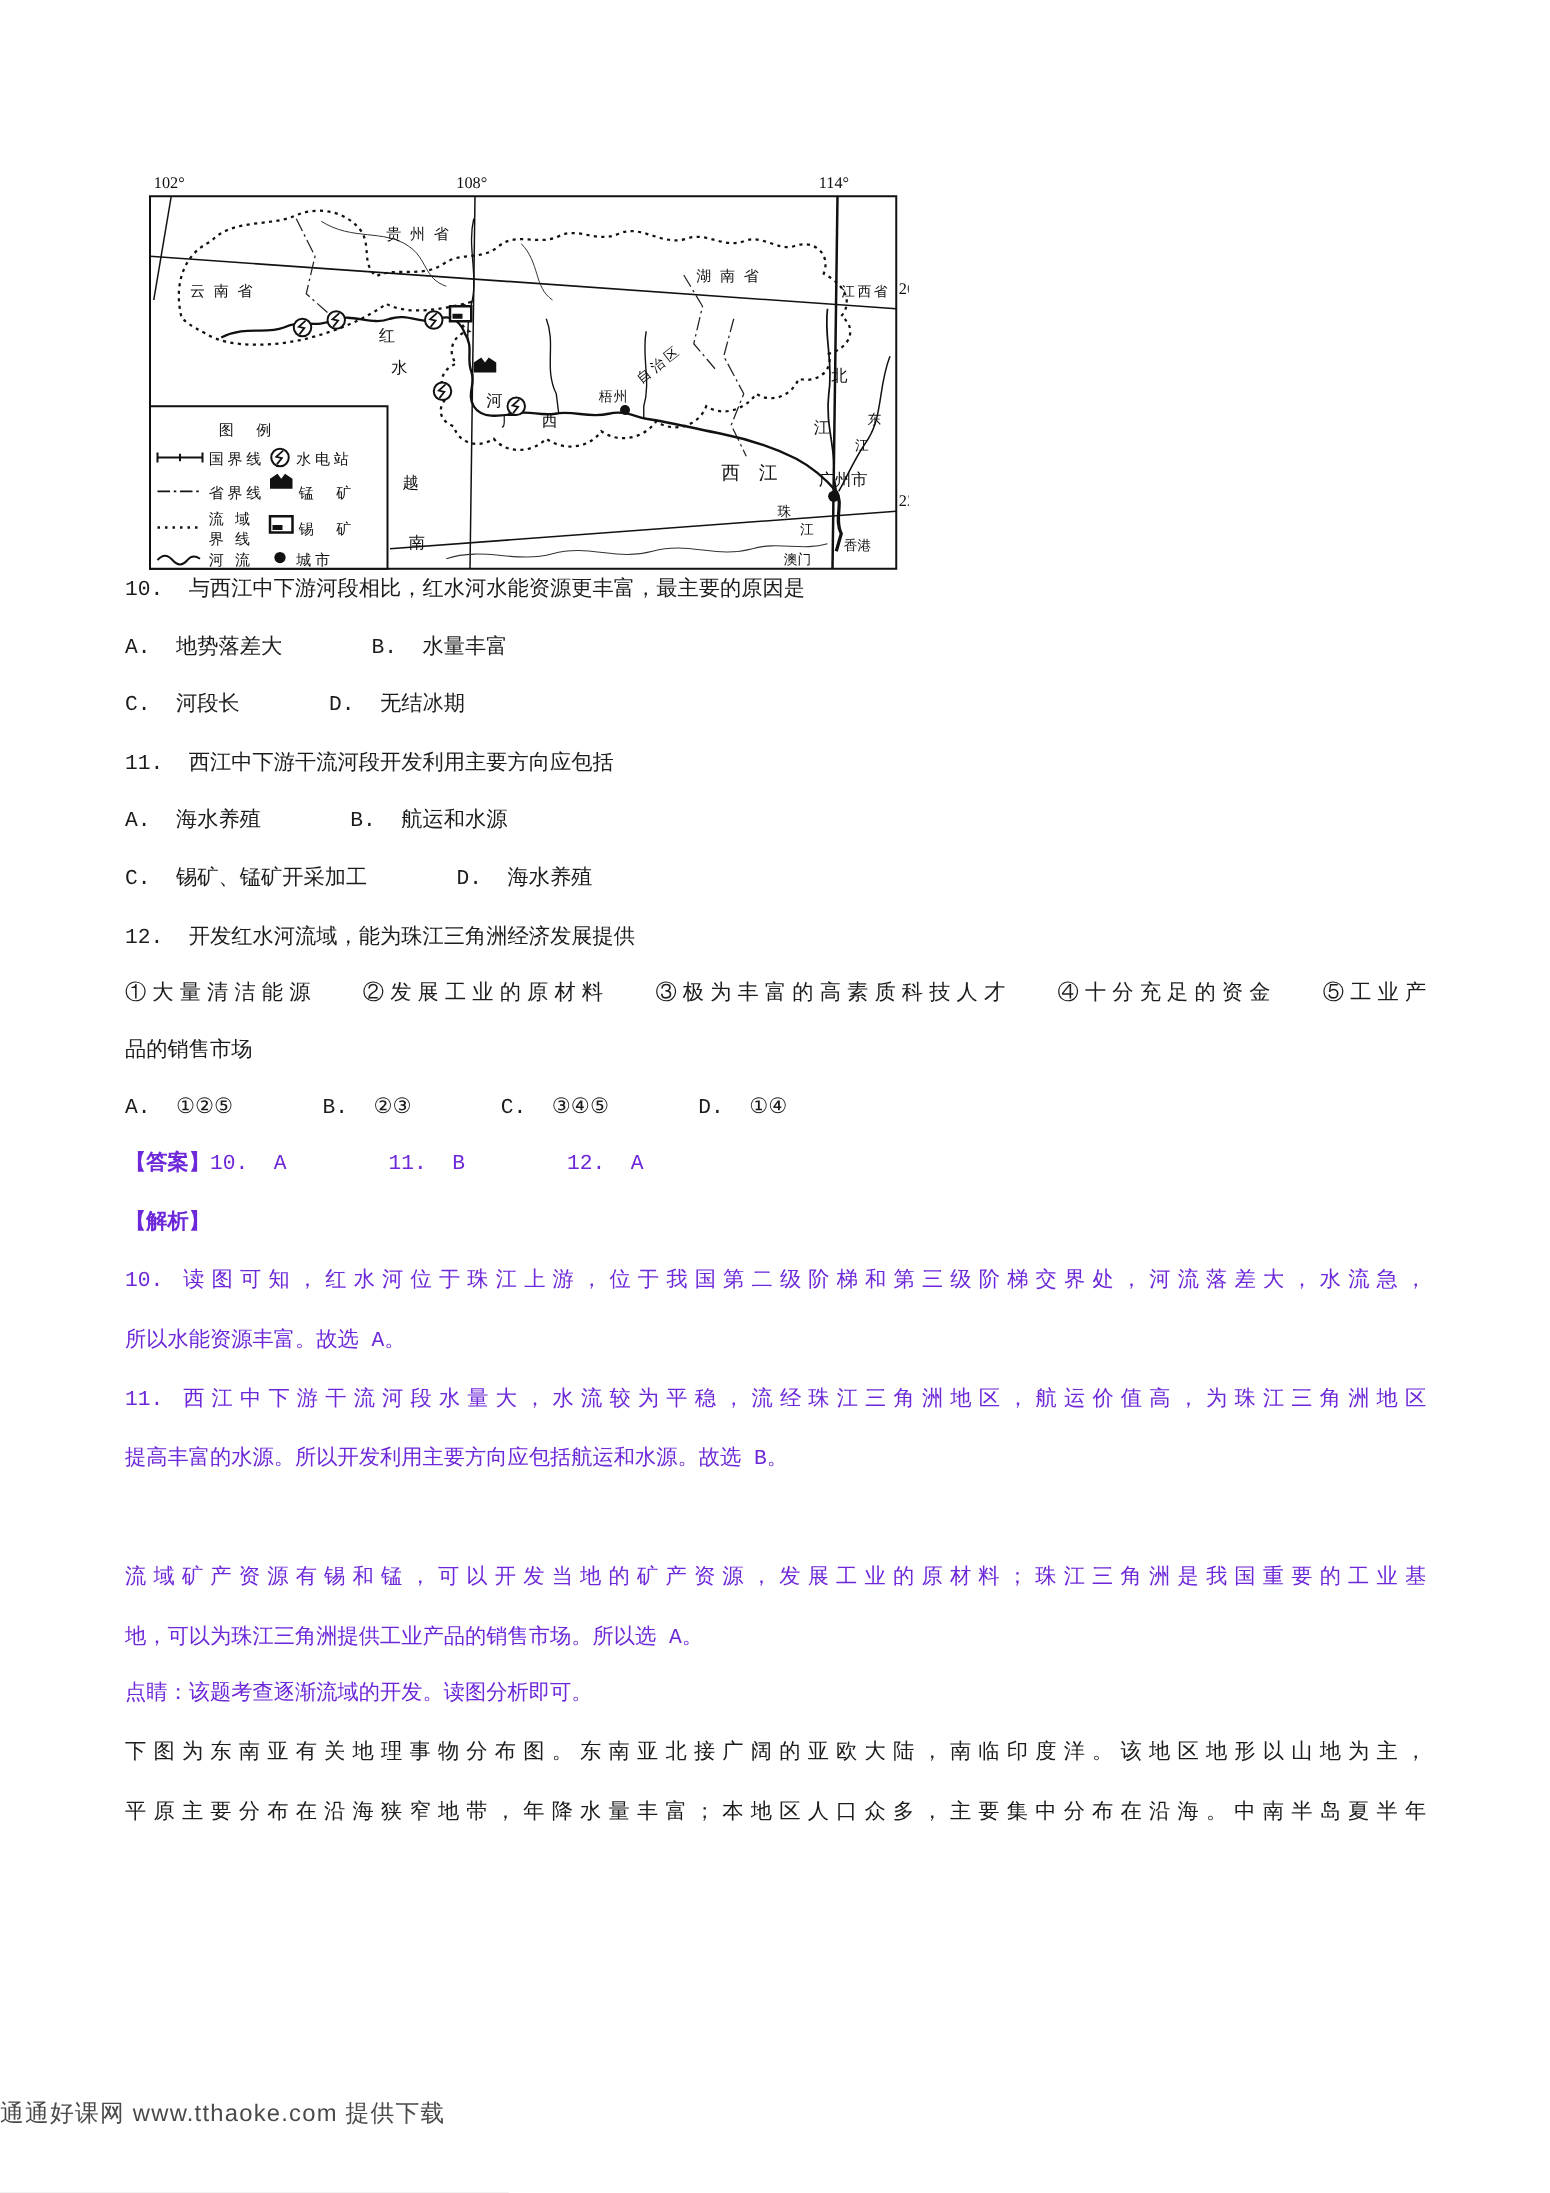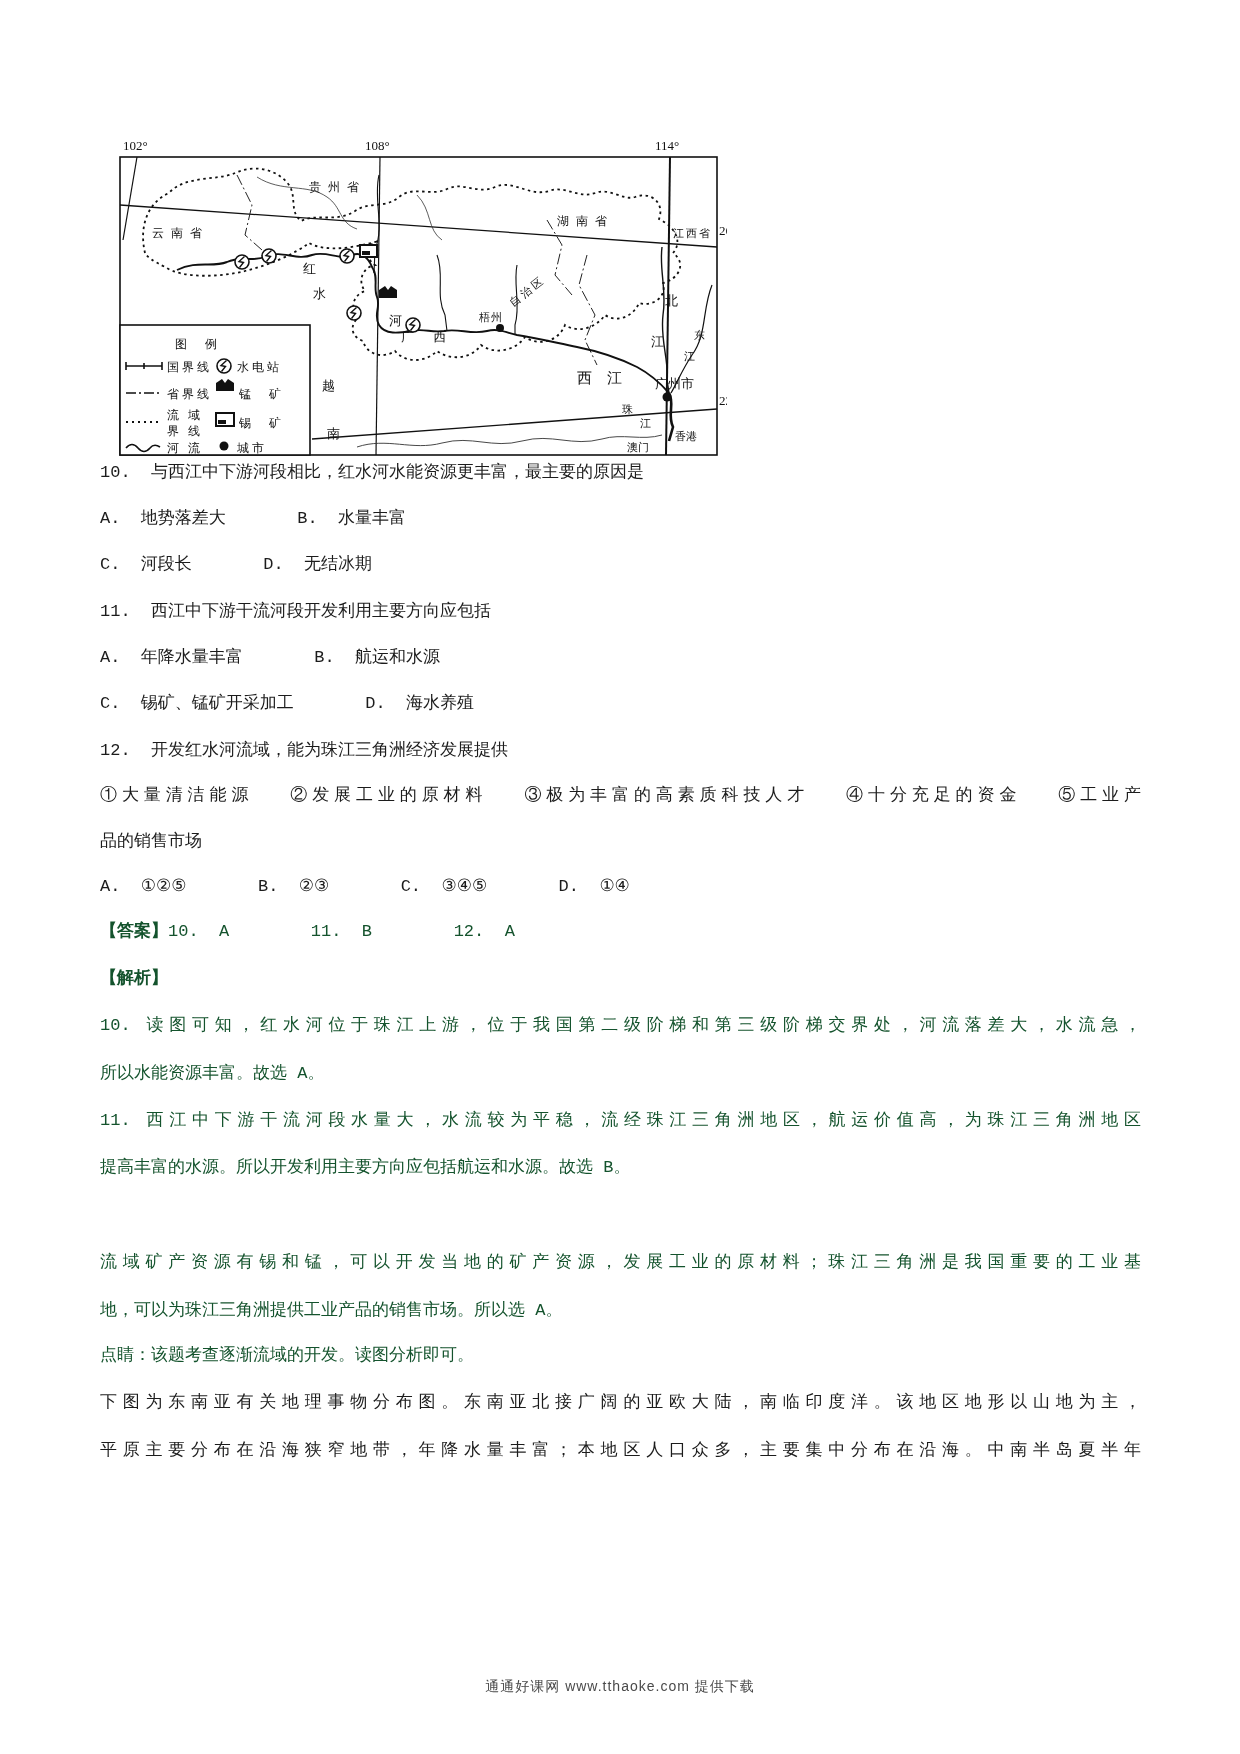--- a/index.html
+++ b/index.html
@@ -1,23 +1,23 @@
 <!DOCTYPE html>
 <html><head>
 <meta charset="utf-8">
 <style>
   html,body{margin:0;padding:0;background:#e8e8e8;}
   .page{position:relative;width:1240px;height:1754px;background:#ffffff;margin:0 auto;
         overflow:hidden;font-family:"Liberation Serif","DejaVu Serif",serif;}
   .tl{position:absolute;left:100px;width:1041px;font-size:17px;line-height:25px;
       color:#1c1c1c;white-space:pre-wrap;font-family:Liberation Mono, monospace;}
   .just{text-align:justify;text-align-last:justify;}
-  .red{color:#14532d;}
+  .red{color:#6d28d9;}
   .lbl{font-weight:bold;}
-  .footer{position:absolute;left:0;width:100%;text-align:center;font-size:14px;
+  .footer{position:absolute;left:0;width:100%;text-align:left;font-size:19px;
           color:#4a4a4a;letter-spacing:1px;font-family:"Liberation Sans",sans-serif;}
   .mapwrap{position:absolute;left:97px;top:135px;width:610px;height:325px;margin-left:20px;}
   svg text{font-family:"Liberation Serif","DejaVu Serif",serif;fill:#111;}
   .deg{font-size:13px;}
   .prov{font-size:12px;letter-spacing:7px;}
   .rivch{font-size:13px;}
   .small{font-size:11px;}
   .legtxt{font-size:12px;letter-spacing:3px;}
 </style>
 </head>
@@ -155,21 +155,21 @@
         <text class="legtxt" x="120" y="317">城市</text>
       </g>
     </svg>
   </div>
 
   <div class="tl" style="top:460px">10.  与西江中下游河段相比，红水河水能资源更丰富，最主要的原因是</div>
   <div class="tl" style="top:506px">A.  地势落差大       B.  水量丰富</div>
   <div class="tl" style="top:552px">C.  河段长       D.  无结冰期</div>
 
   <div class="tl" style="top:599px">11.  西江中下游干流河段开发利用主要方向应包括</div>
-  <div class="tl" style="top:645px">A.  年降水量丰富       B.  航运和水源</div>
+  <div class="tl" style="top:645px">A.  海水养殖       B.  航运和水源</div>
   <div class="tl" style="top:691px">C.  锡矿、锰矿开采加工       D.  海水养殖</div>
 
   <div class="tl" style="top:738px">12.  开发红水河流域，能为珠江三角洲经济发展提供</div>
   <div class="tl just" style="top:783px">①大量清洁能源　 ②发展工业的原材料　 ③极为丰富的高素质科技人才　 ④十分充足的资金　 ⑤工业产</div>
   <div class="tl" style="top:829px">品的销售市场</div>
   <div class="tl" style="top:874px">A.  ①②⑤       B.  ②③       C.  ③④⑤       D.  ①④</div>
 
   <div class="tl red" style="top:919px"><span class="lbl">【答案】</span><span>10.  A        11.  B        12.  A</span></div>
 
   <div class="tl red lbl" style="top:966px">【解析】</div>

